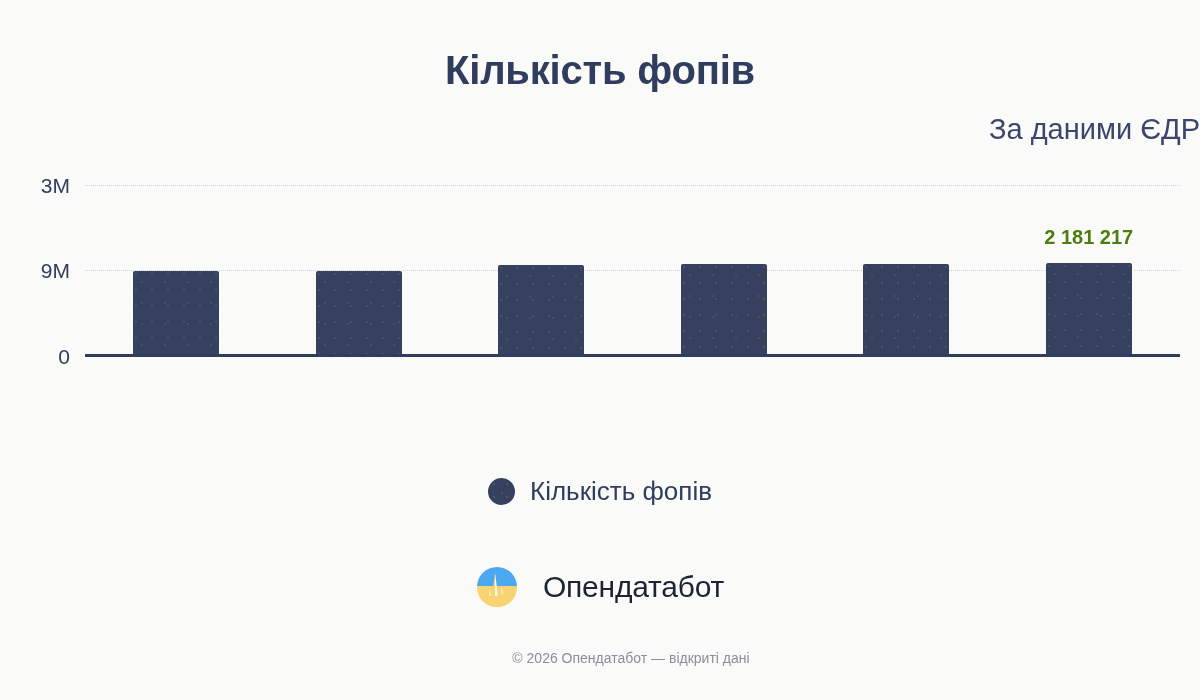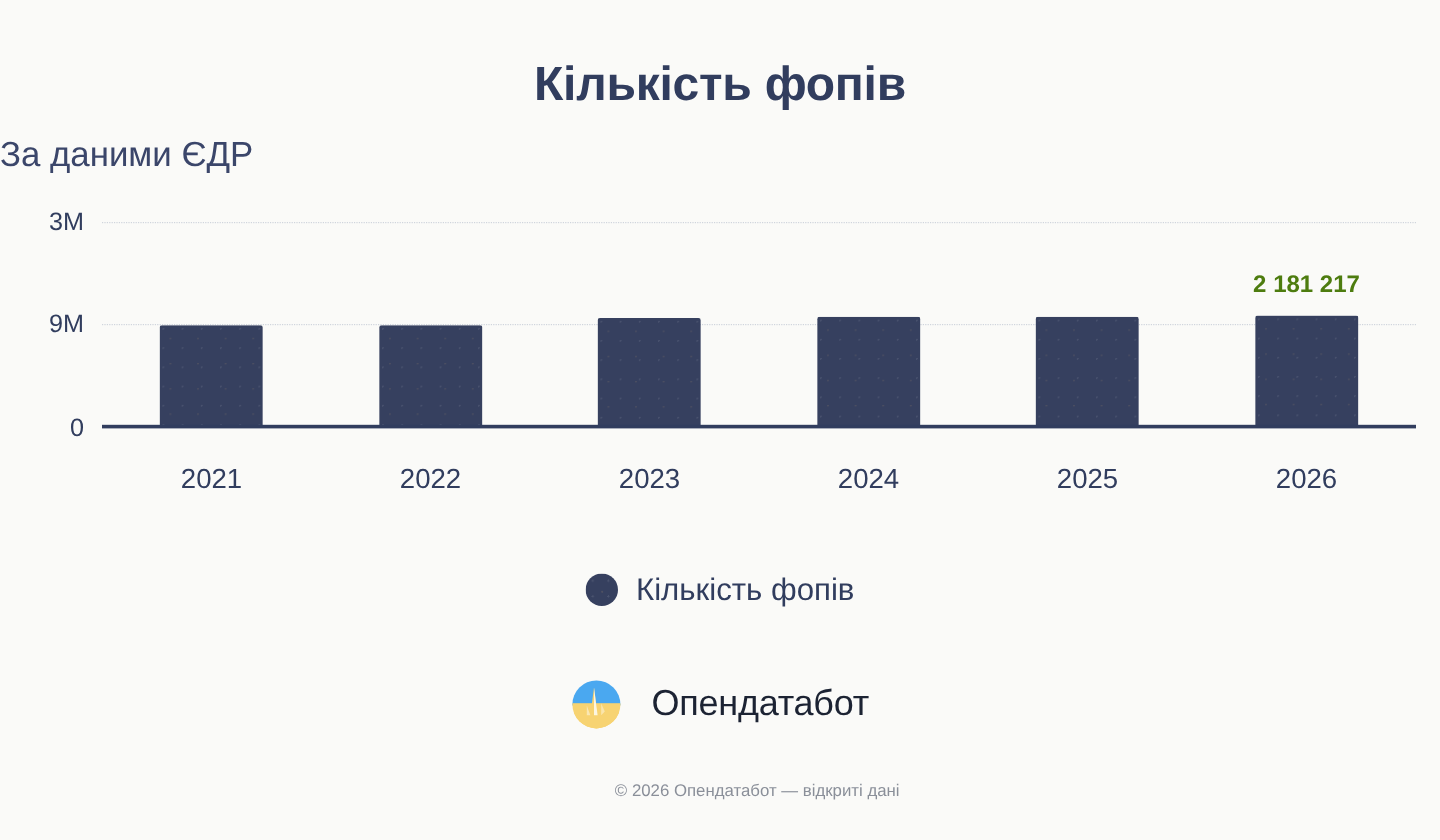--- a/index.html
+++ b/index.html
@@ -30,21 +30,21 @@
     font-size: 40px;
     font-weight: bold;
     color: #313d5e;
     letter-spacing: -0.2px;
   }
   .chart-subtitle {
     position: absolute;
     left: 0;
     top: 113px;
     width: 1200px;
-    text-align: left;
+    text-align: right;
     font-size: 29px;
     font-weight: normal;
     color: #3b466a;
   }
 
   
   .plot {
     position: absolute;
     left: 85px;
     top: 180px;
@@ -239,28 +239,20 @@
         <div class="bar" title="2025" style="height: 92.1262px; background-color: rgb(54, 64, 95);"></div>
       </div>
       <div class="bar-slot" style="left: 912.5px; width: 182.5px;">
         <div class="bar" title="2026" style="height: 93.247px; background-color: rgb(54, 64, 95);"></div>
         <div class="bar-value" style="bottom: 107.247px;">2 181 217</div>
       </div>
     </div>
 
   <div class="axis-line"></div>
 
-  <div class="x-labels" id="x-labels">
-      <div class="x-label" style="left: 0px; width: 182.5px;">2021</div>
-      <div class="x-label" style="left: 182.5px; width: 182.5px;">2022</div>
-      <div class="x-label" style="left: 365px; width: 182.5px;">2023</div>
-      <div class="x-label" style="left: 547.5px; width: 182.5px;">2024</div>
-      <div class="x-label" style="left: 730px; width: 182.5px;">2025</div>
-      <div class="x-label" style="left: 912.5px; width: 182.5px;">2026</div>
-    </div>
 
   <div class="legend">
     <span class="legend-dot"></span>
     <span class="legend-label">Кількість фопів</span>
   </div>
 
   <div class="brand">
     <span class="brand-logo">
       <svg viewBox="0 0 42 42" width="42" height="42" aria-hidden="true">
         <defs>

